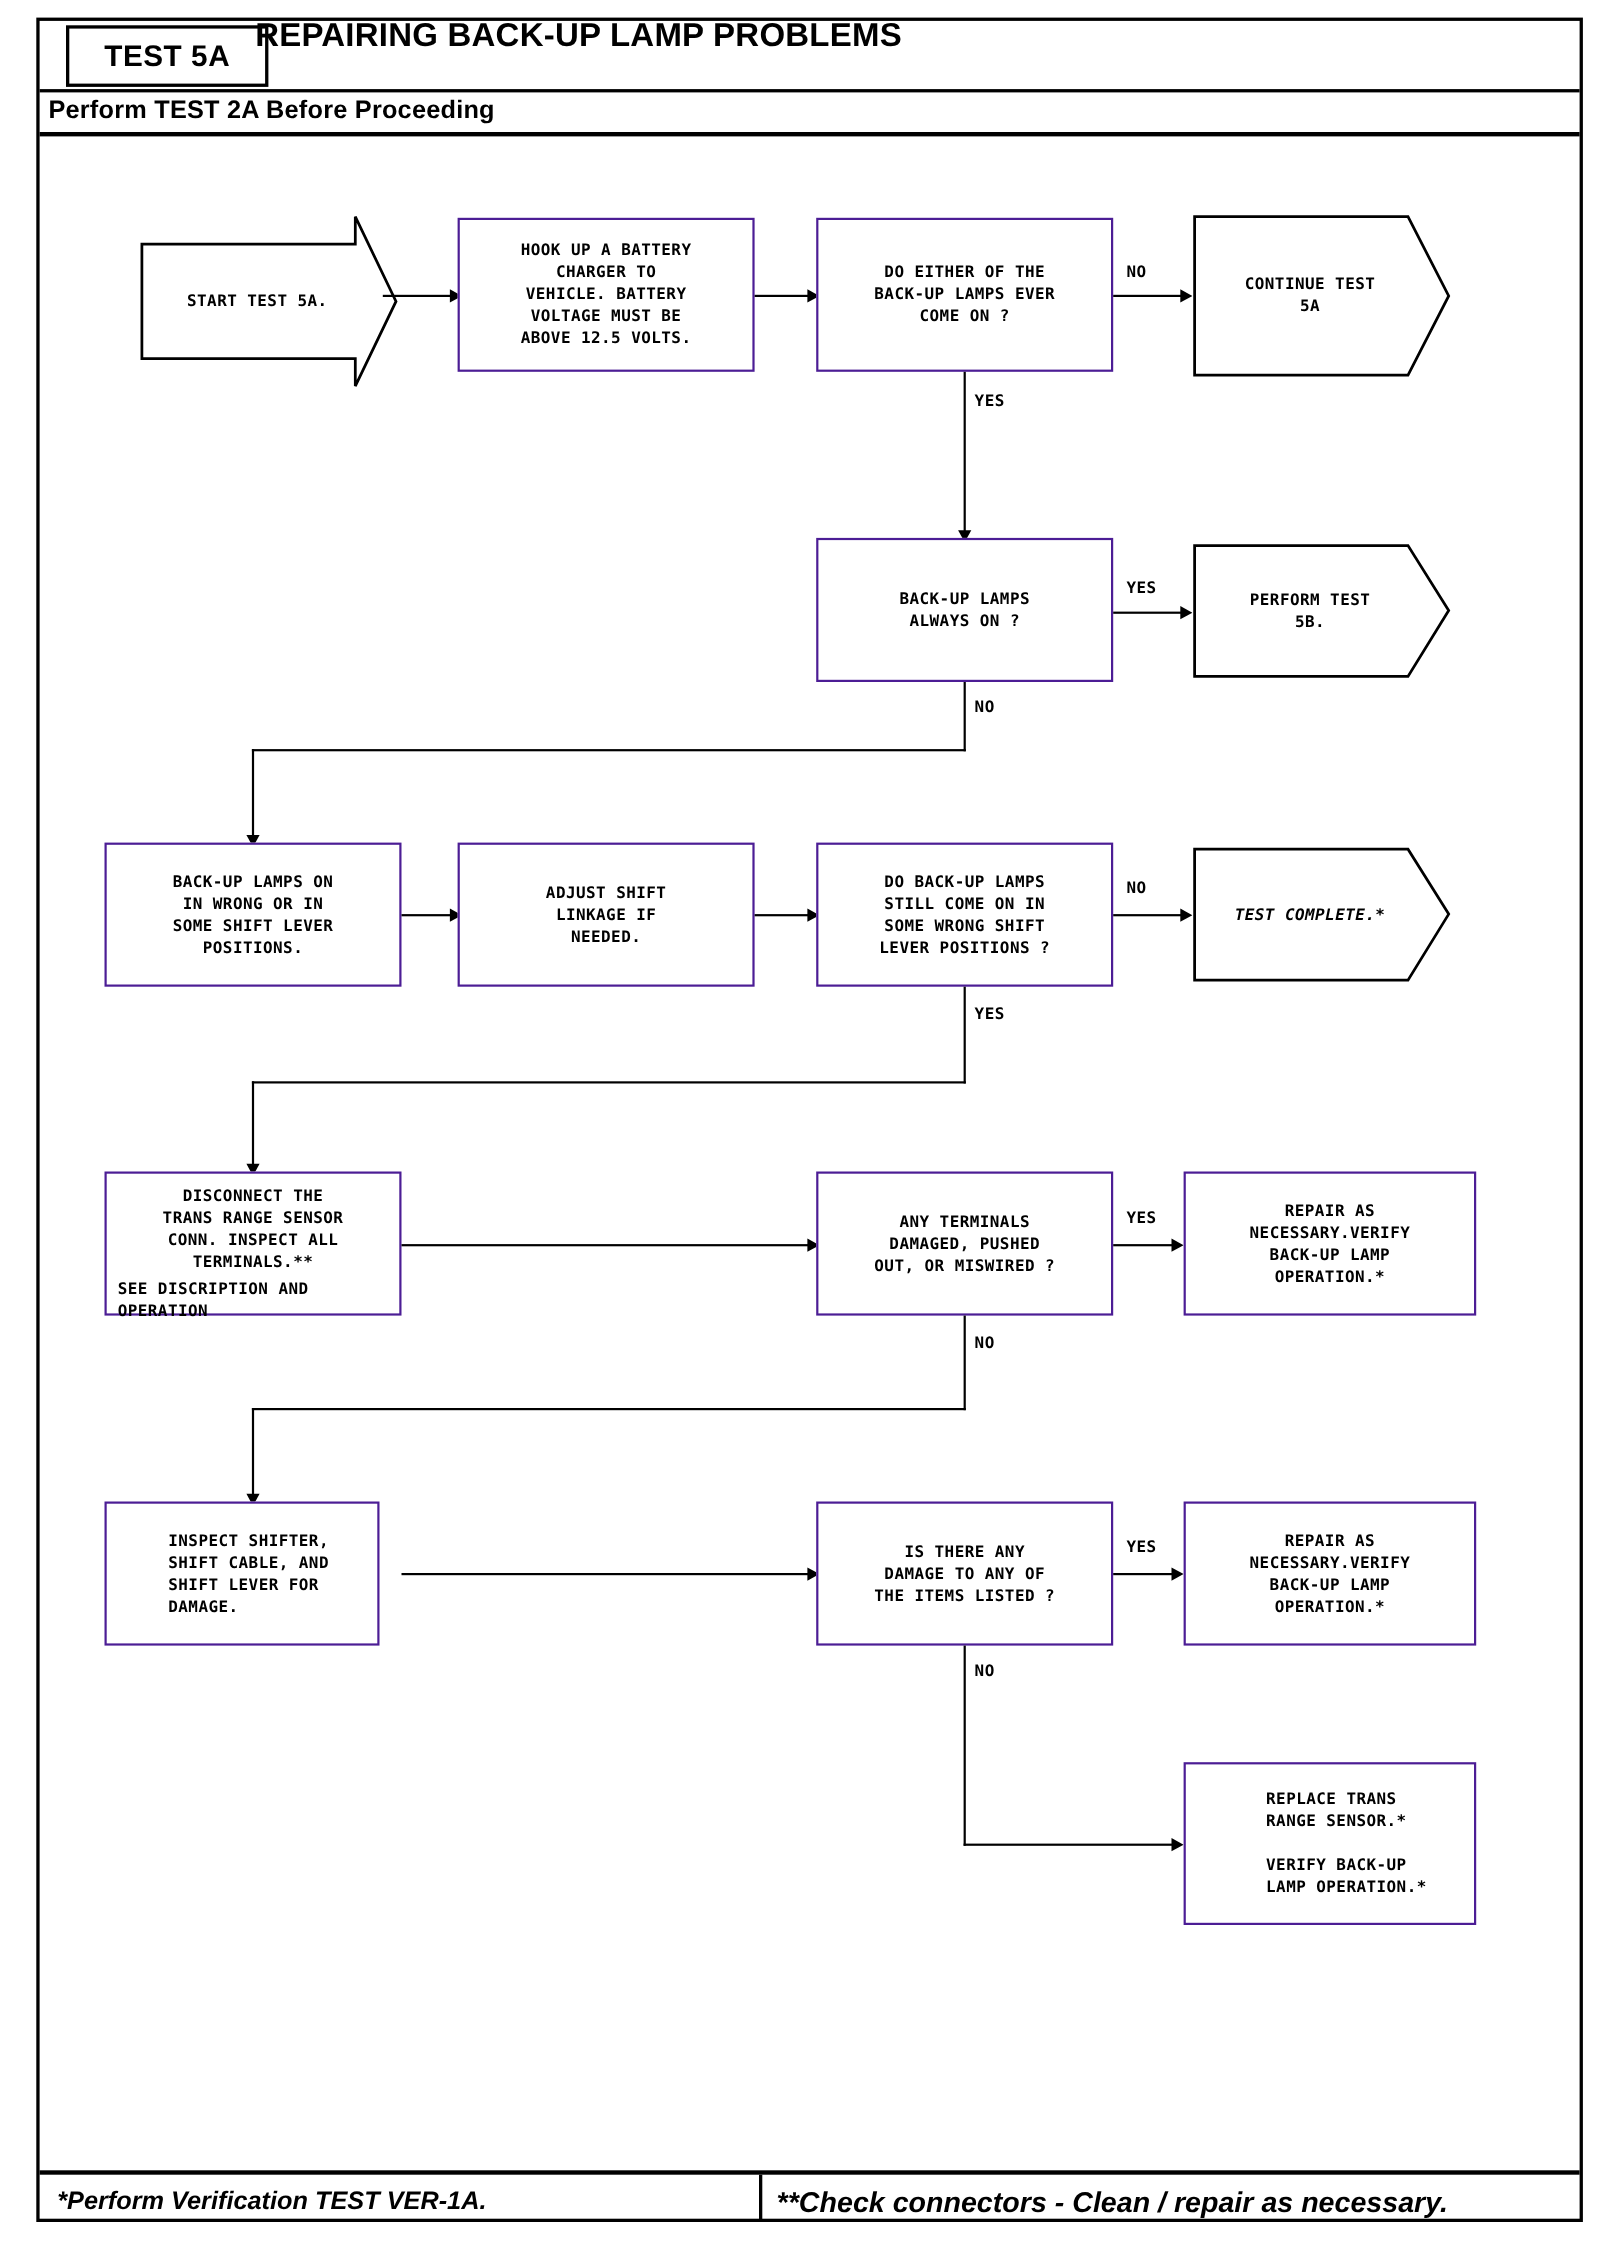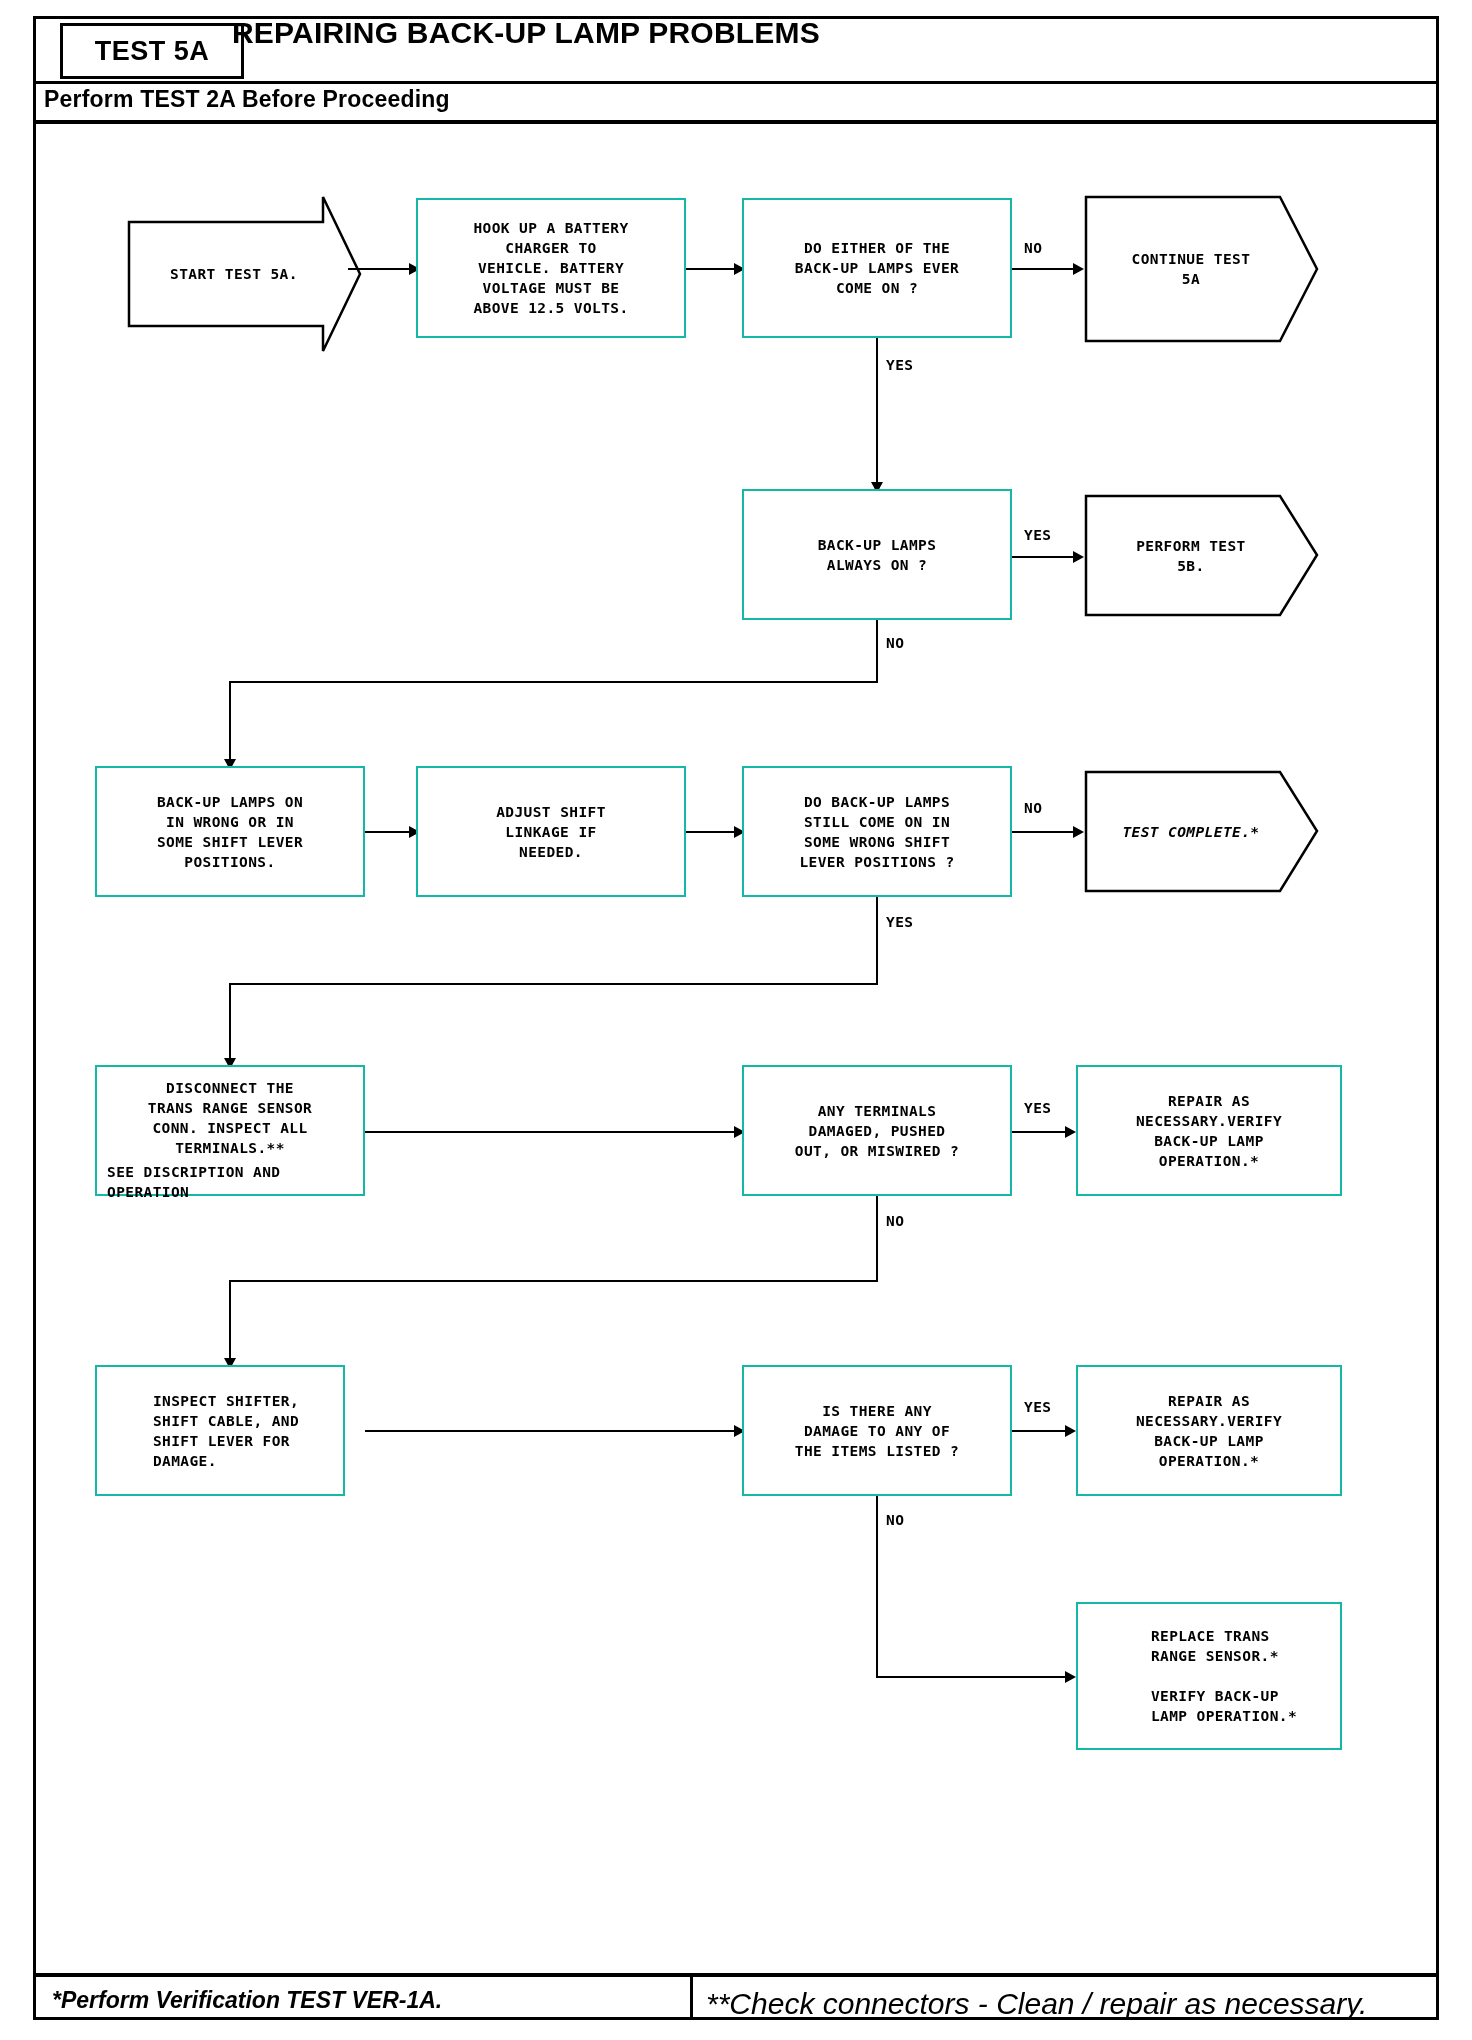--- a/index.html
+++ b/index.html
@@ -114,38 +114,38 @@
     left: 690px;
     top: 1977px;
     width: 3px;
     height: 43px;
     background: #000;
   }
   .ftr-right {
     position: absolute;
     left: 706px;
     top: 1987px;
-    font-size: 30px;
-    font-weight: normal;
+    font-size: 26px;
+    font-weight: bold;
     font-style: italic;
     white-space: nowrap;
   }
 
   
   .node {
     position: absolute;
     box-sizing: border-box;
     display: flex;
     align-items: center;
     justify-content: center;
     text-align: center;
     font-family: "Liberation Serif", serif;
   }
   .node-box {
-    border: 2px solid #14b8a6;
+    border: 2px solid #4c1d95;
     background: #fff;
   }
   .node-text {
     font-family: "DejaVu Sans Mono", monospace;
     font-size: 14.5px;
     line-height: 20px;
     font-weight: bold;
     letter-spacing: 0.4px;
     white-space: pre-line;
     padding: 2px 6px;

